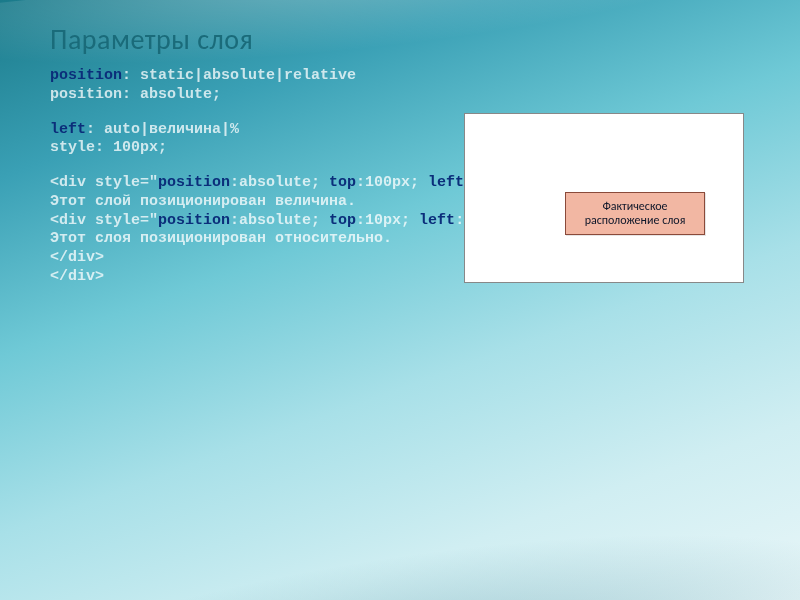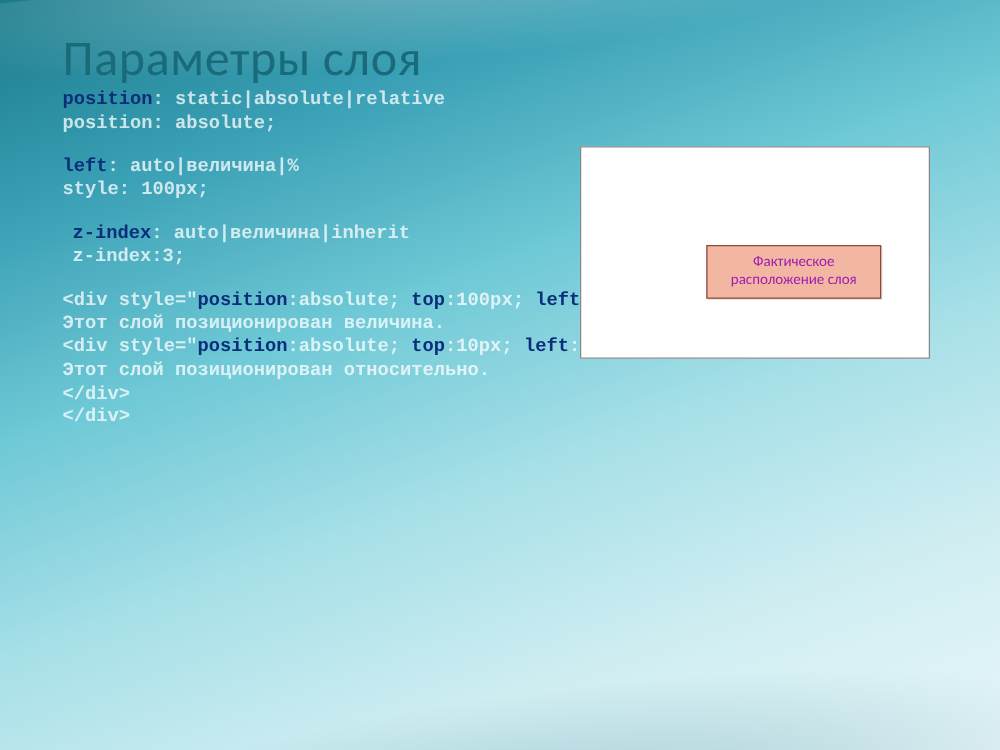--- a/index.html
+++ b/index.html
@@ -24,23 +24,24 @@
     background: radial-gradient(ellipse 700px 150px at 450px 180px, rgba(40,120,140,0.35) 0%, rgba(40,120,140,0.15) 40%, transparent 70%);
     transform: rotate(-8deg);
     pointer-events: none;
   }
   .slide {
     position: absolute;
     inset: 0;
     padding: 22px 50px 20px 50px;
   }
   .title {
-    font-size: 40px;
+    font-size: 28px;
     font-weight: 400;
     color: #1a6b7a;
+    margin-bottom: 10px;
     letter-spacing: 0.5px;
   }
   .content {
     position: relative;
   }
   .code {
     font-family: "Courier New", Courier, monospace;
     font-size: 15px;
     font-weight: bold;
     color: rgba(255,255,255,0.75);
@@ -77,21 +78,21 @@
     padding: 6px 4px;
     line-height: 1.2;
     box-shadow: 1px 1px 0 rgba(0,0,0,0.1);
   }
   .layer-actual {
     position: absolute;
     left: 100px; top: 78px;
     width: 140px;
     background: #f2b7a3;
     border: 1px solid #8a4a3a;
-    color: #a21caf;
+    color: #0f172a;
     font-size: 12px;
     text-align: center;
     padding: 6px 4px;
     line-height: 1.2;
     box-shadow: 1px 1px 0 rgba(0,0,0,0.1);
   }
   .arrow {
     position: absolute;
     left: 38px; top: 48px;
     width: 90px; height: 60px;
@@ -109,27 +110,25 @@
 
   <div class="content">
 
     <div class="code blk"><span class="kw">position</span><span>: static|absolute|relative</span>
 <span>position: absolute;</span></div>
 
 
     <div class="code blk"><span class="kw">left</span><span>: auto|величина|%</span>
 <span>style: 100px;</span></div>
 
-    <div class="code blk" style="margin-left:8px;"><span class="kw">z-index</span><span>: auto|величина|inherit</span>
-<span>z-index:3;</span></div>
 
     <div class="code blk-wide"><span>&lt;div style="</span><span class="kw">position</span><span>:absolute; </span><span class="kw">top</span><span>:100px; </span><span class="kw">left</span><span>:50px"&gt;</span>
 <span>Этот слой позиционирован величина.</span>
 <span>&lt;div style="</span><span class="kw">position</span><span>:absolute; </span><span class="kw">top</span><span>:10px; </span><span class="kw">left</span><span>:10px"&gt;</span>
-<span>Этот слой позиционирован относительно.</span>
+<span>Этот слоя позиционирован относительно.</span>
 <span>&lt;/div&gt;</span>
 <span>&lt;/div&gt;</span></div>
 
     <div class="diagram">
       <div class="layer-actual">
         <span>Фактическое расположение слоя</span>
       </div>
     </div>
 
   </div>

